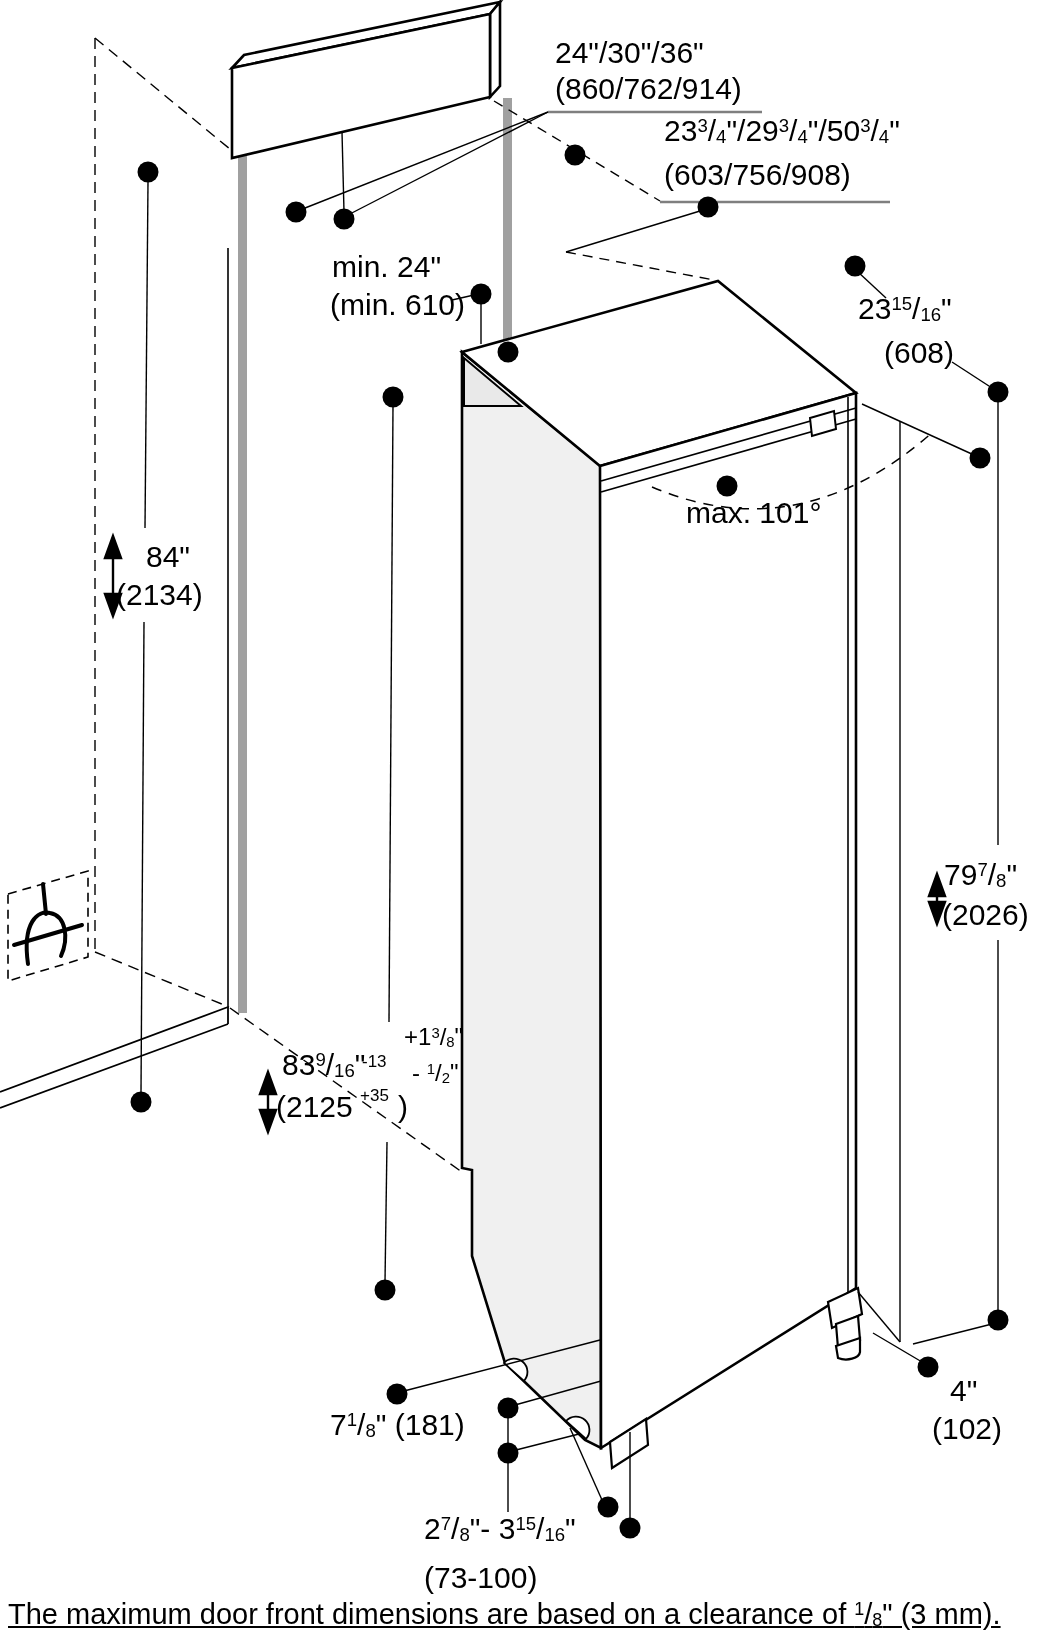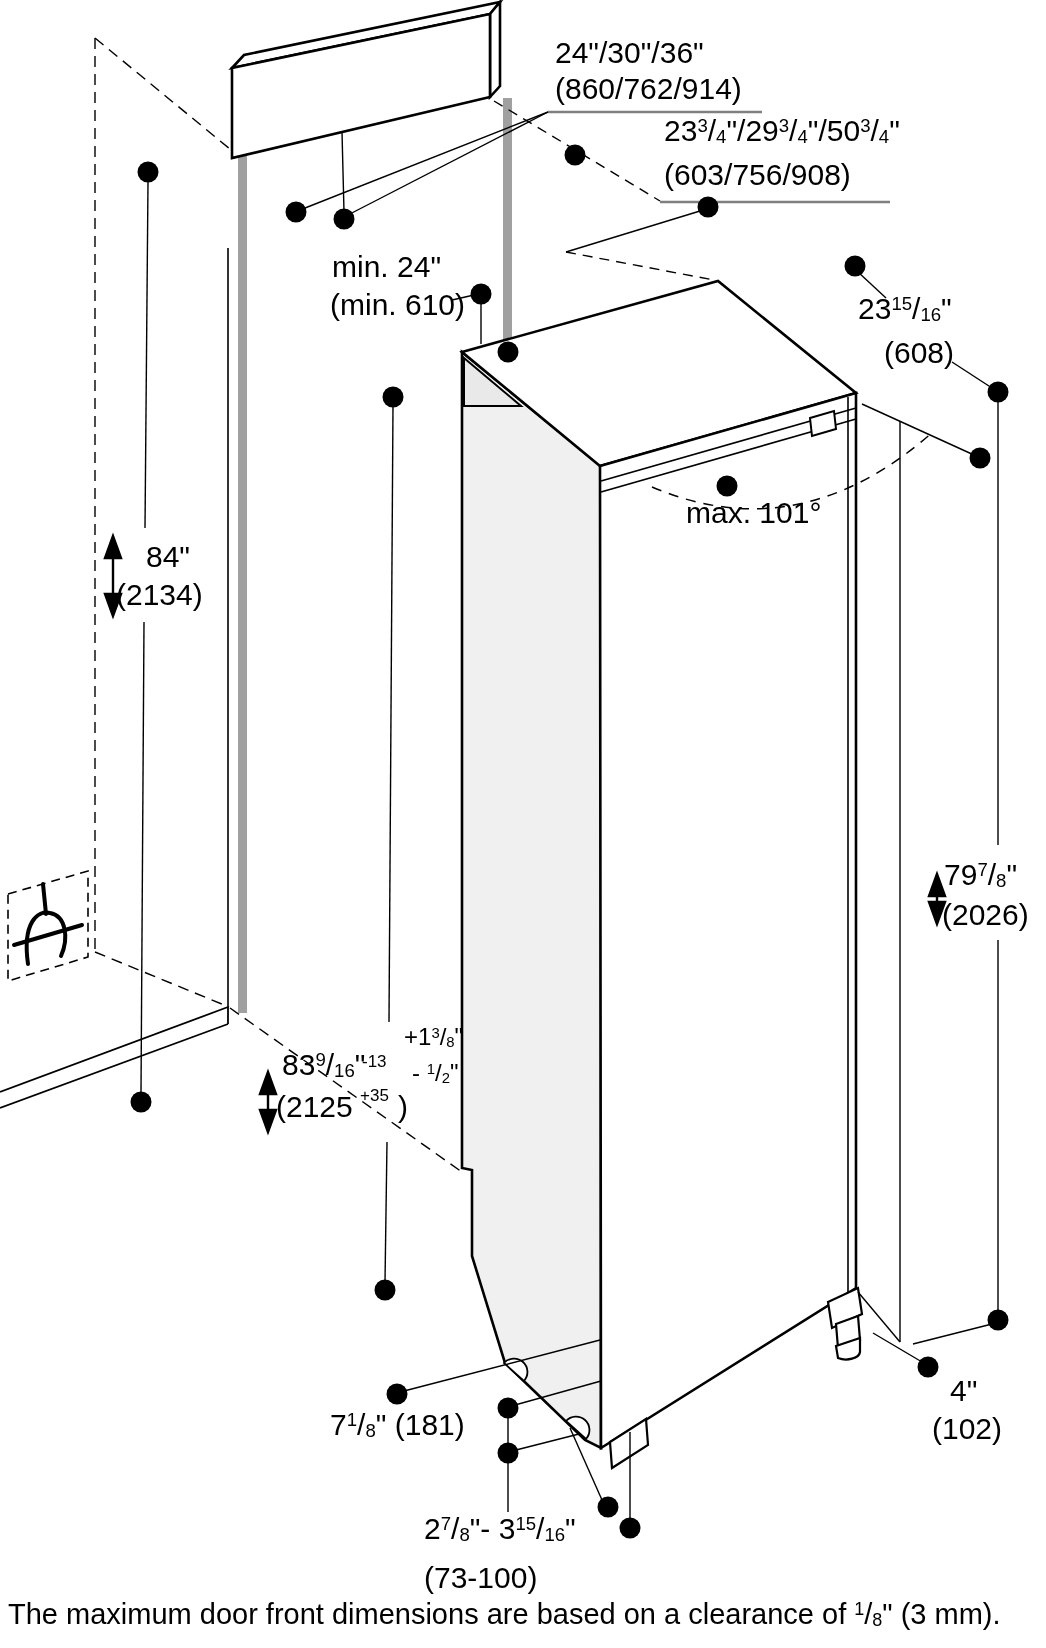--- a/index.html
+++ b/index.html
@@ -4,21 +4,21 @@
 <style>
   html,body{margin:0;padding:0;background:#fff;}
   #stage{position:relative;width:1046px;height:1648px;background:#fff;overflow:hidden;
          font-family:"Liberation Sans","DejaVu Sans",sans-serif;color:#000;}
   #drawing{position:absolute;left:0;top:0;}
   .lbl{position:absolute;font-size:30px;line-height:1.12;white-space:nowrap;color:#000;}
   .lbl sup{font-size:62%;vertical-align:0.48em;}
   .lbl sub{font-size:62%;vertical-align:-0.12em;}
   .sm{font-size:24px;}
   .xs{font-size:17px;}
-  .cap{font-size:29px;}
+  .cap{font-size:29px;text-decoration:underline;}
   
   #l-widths-in{left:555px;top:36px}
   #l-widths-mm{left:555px;top:72px}
   #l-doorw-in{left:664px;top:114px}
   #l-doorw-mm{left:664px;top:158px}
   #l-mind-in{left:332px;top:250px}
   #l-mind-mm{left:330px;top:288px}
   #l-depth-in{left:858px;top:292px}
   #l-depth-mm{left:884px;top:336px}
   #l-swing{left:686px;top:496px}

